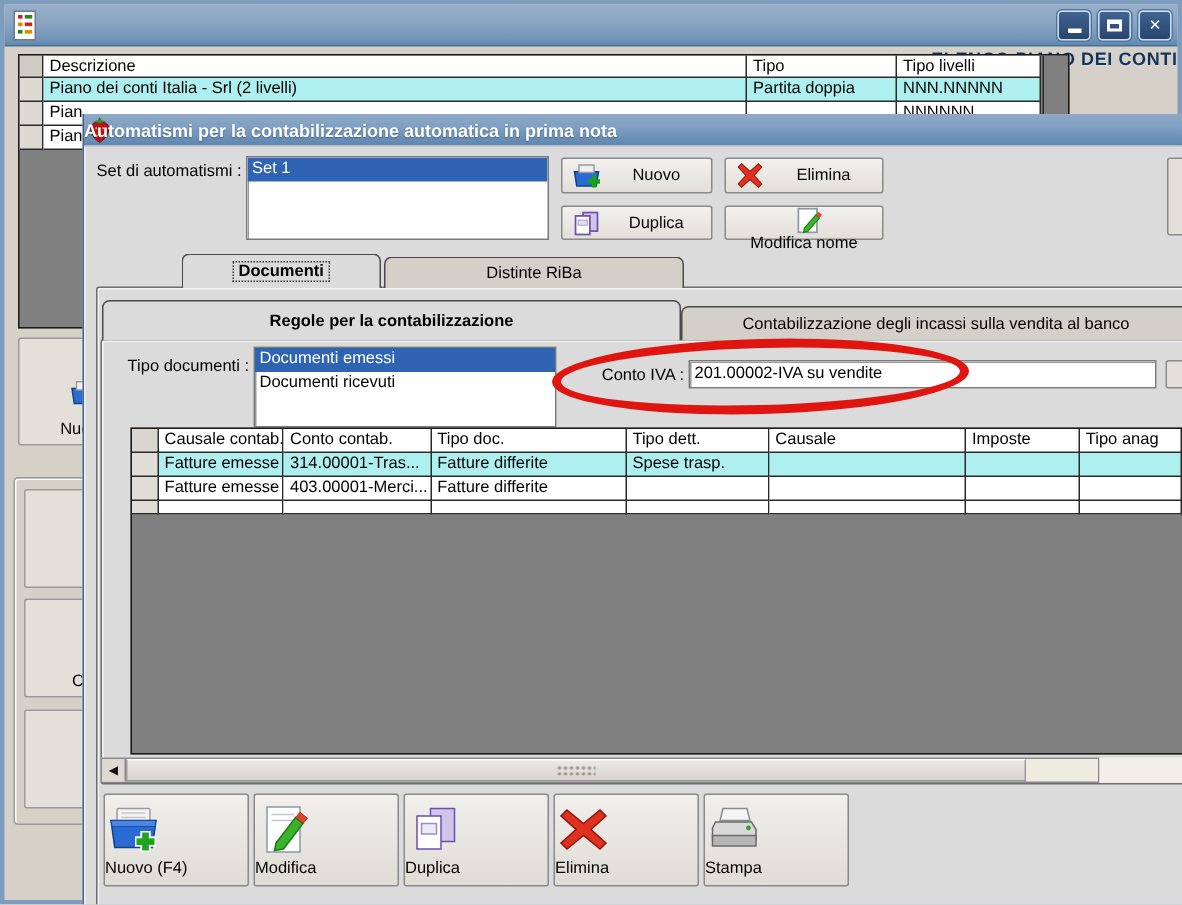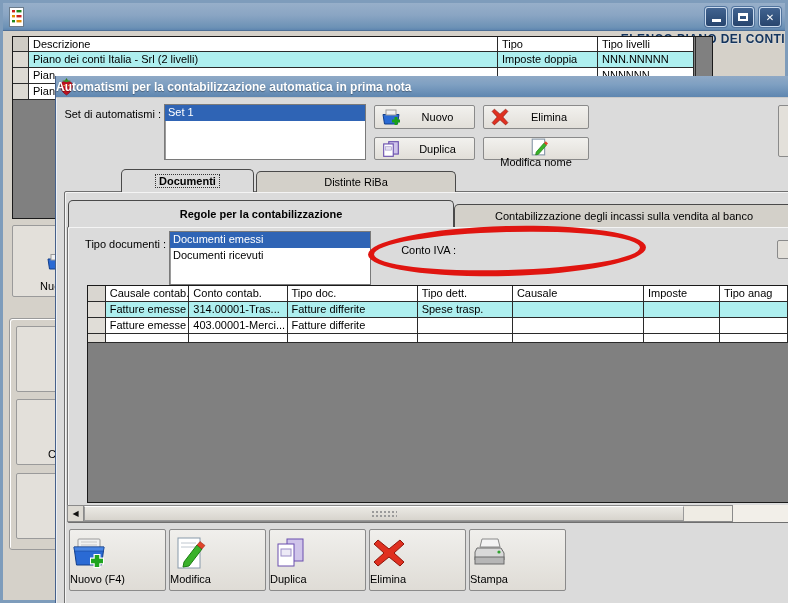--- a/index.html
+++ b/index.html
@@ -130,21 +130,21 @@
     <div class="bgtable">
       <div class="r bg-head">
         <div class="cell b0"></div>
         <div class="cell b1">Descrizione</div>
         <div class="cell b2">Tipo</div>
         <div class="cell b3">Tipo livelli</div>
       </div>
       <div class="r bg-row sel">
         <div class="cell b0"></div>
         <div class="cell b1">Piano dei conti Italia - Srl (2 livelli)</div>
-        <div class="cell b2">Imposte doppia</div>
+        <div class="cell b2">Partita doppia</div>
         <div class="cell b3">NNN.NNNNN</div>
       </div>
       <div class="r bg-row">
         <div class="cell b0"></div>
         <div class="cell b1">Pian</div>
         <div class="cell b2"></div>
         <div class="cell b3">NNNNNN</div>
       </div>
       <div class="r bg-row">
         <div class="cell b0"></div>
@@ -244,20 +244,21 @@
     </div>
     <div class="frame" style="left:11px; top:150px; width:726px; height:297px;"></div>
 
     <span class="lbl" style="left:24px; top:162px; width:86px; text-align:right;">Tipo documenti :</span>
     <div class="listbox" style="left:113px; top:155px; width:202px; height:54px;">
       <div class="litem sel">Documenti emessi</div>
       <div class="litem">Documenti ricevuti</div>
     </div>
 
     <span class="lbl" style="left:338px; top:168px; width:62px; text-align:right;">Conto IVA :</span>
+    <div class="textbox" style="left:403px; top:164px; width:312px; height:19px;">201.00002-IVA su vendite</div>
     <div class="clipbtn" style="left:721px; top:164px; width:13px; height:19px;"></div>
     <div class="redellipse" style="left:312px; top:150px; width:278px; height:50px;"></div>
 
     <div class="grid">
       <div class="r g-head">
         <div class="cell w0"></div>
         <div class="cell w1">Causale contab.</div>
         <div class="cell w2">Conto contab.</div>
         <div class="cell w3">Tipo doc.</div>
         <div class="cell w4">Tipo dett.</div>

